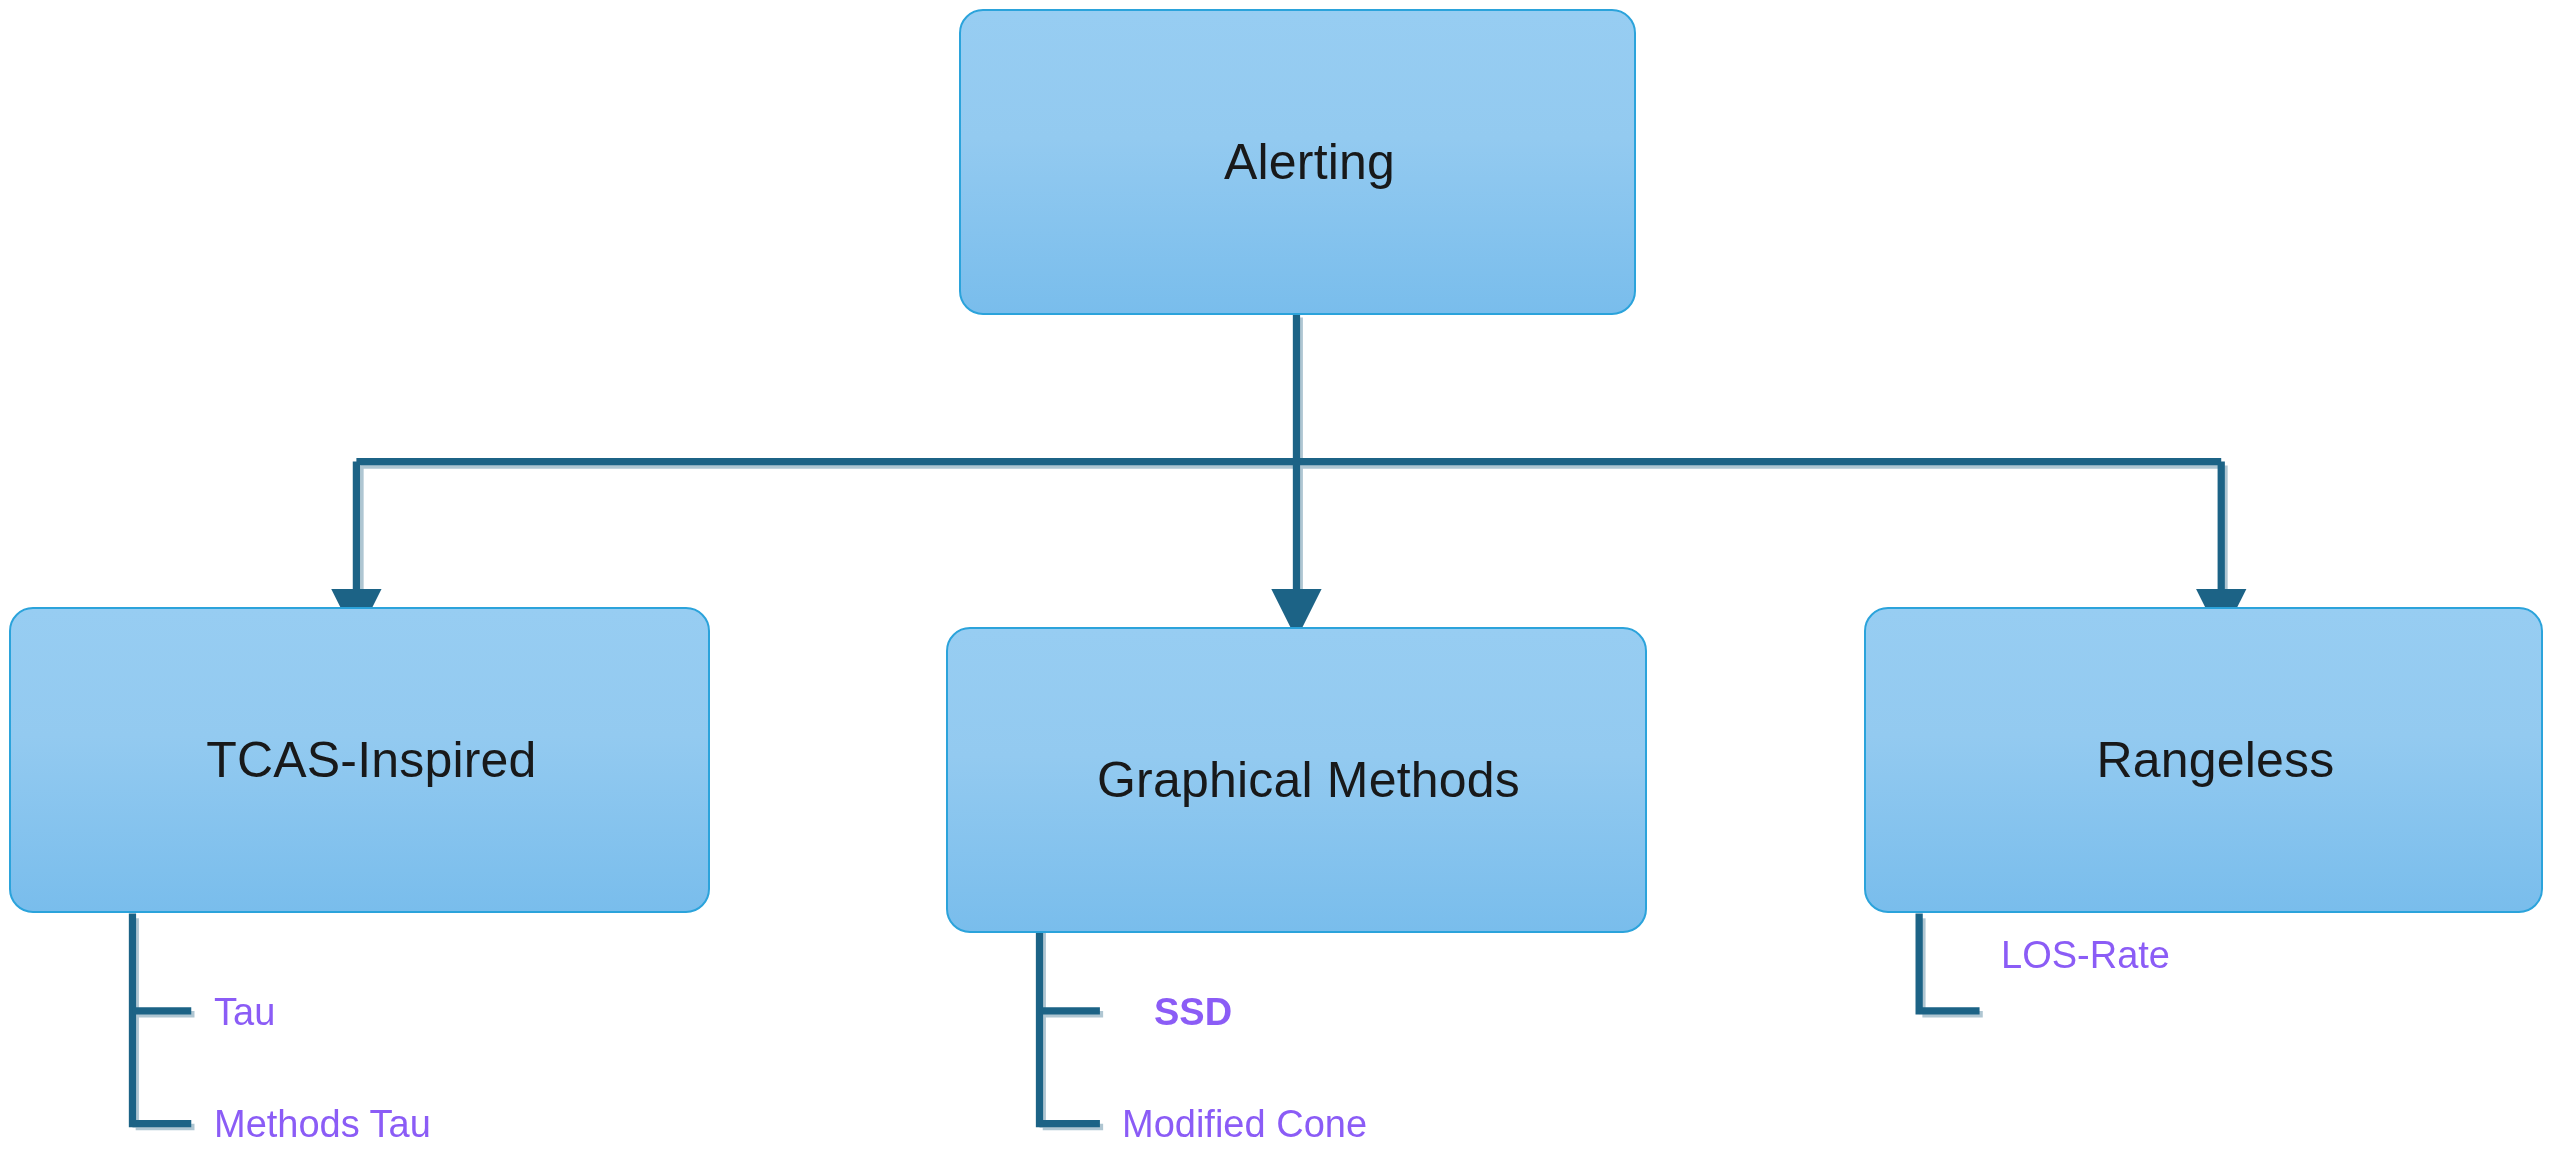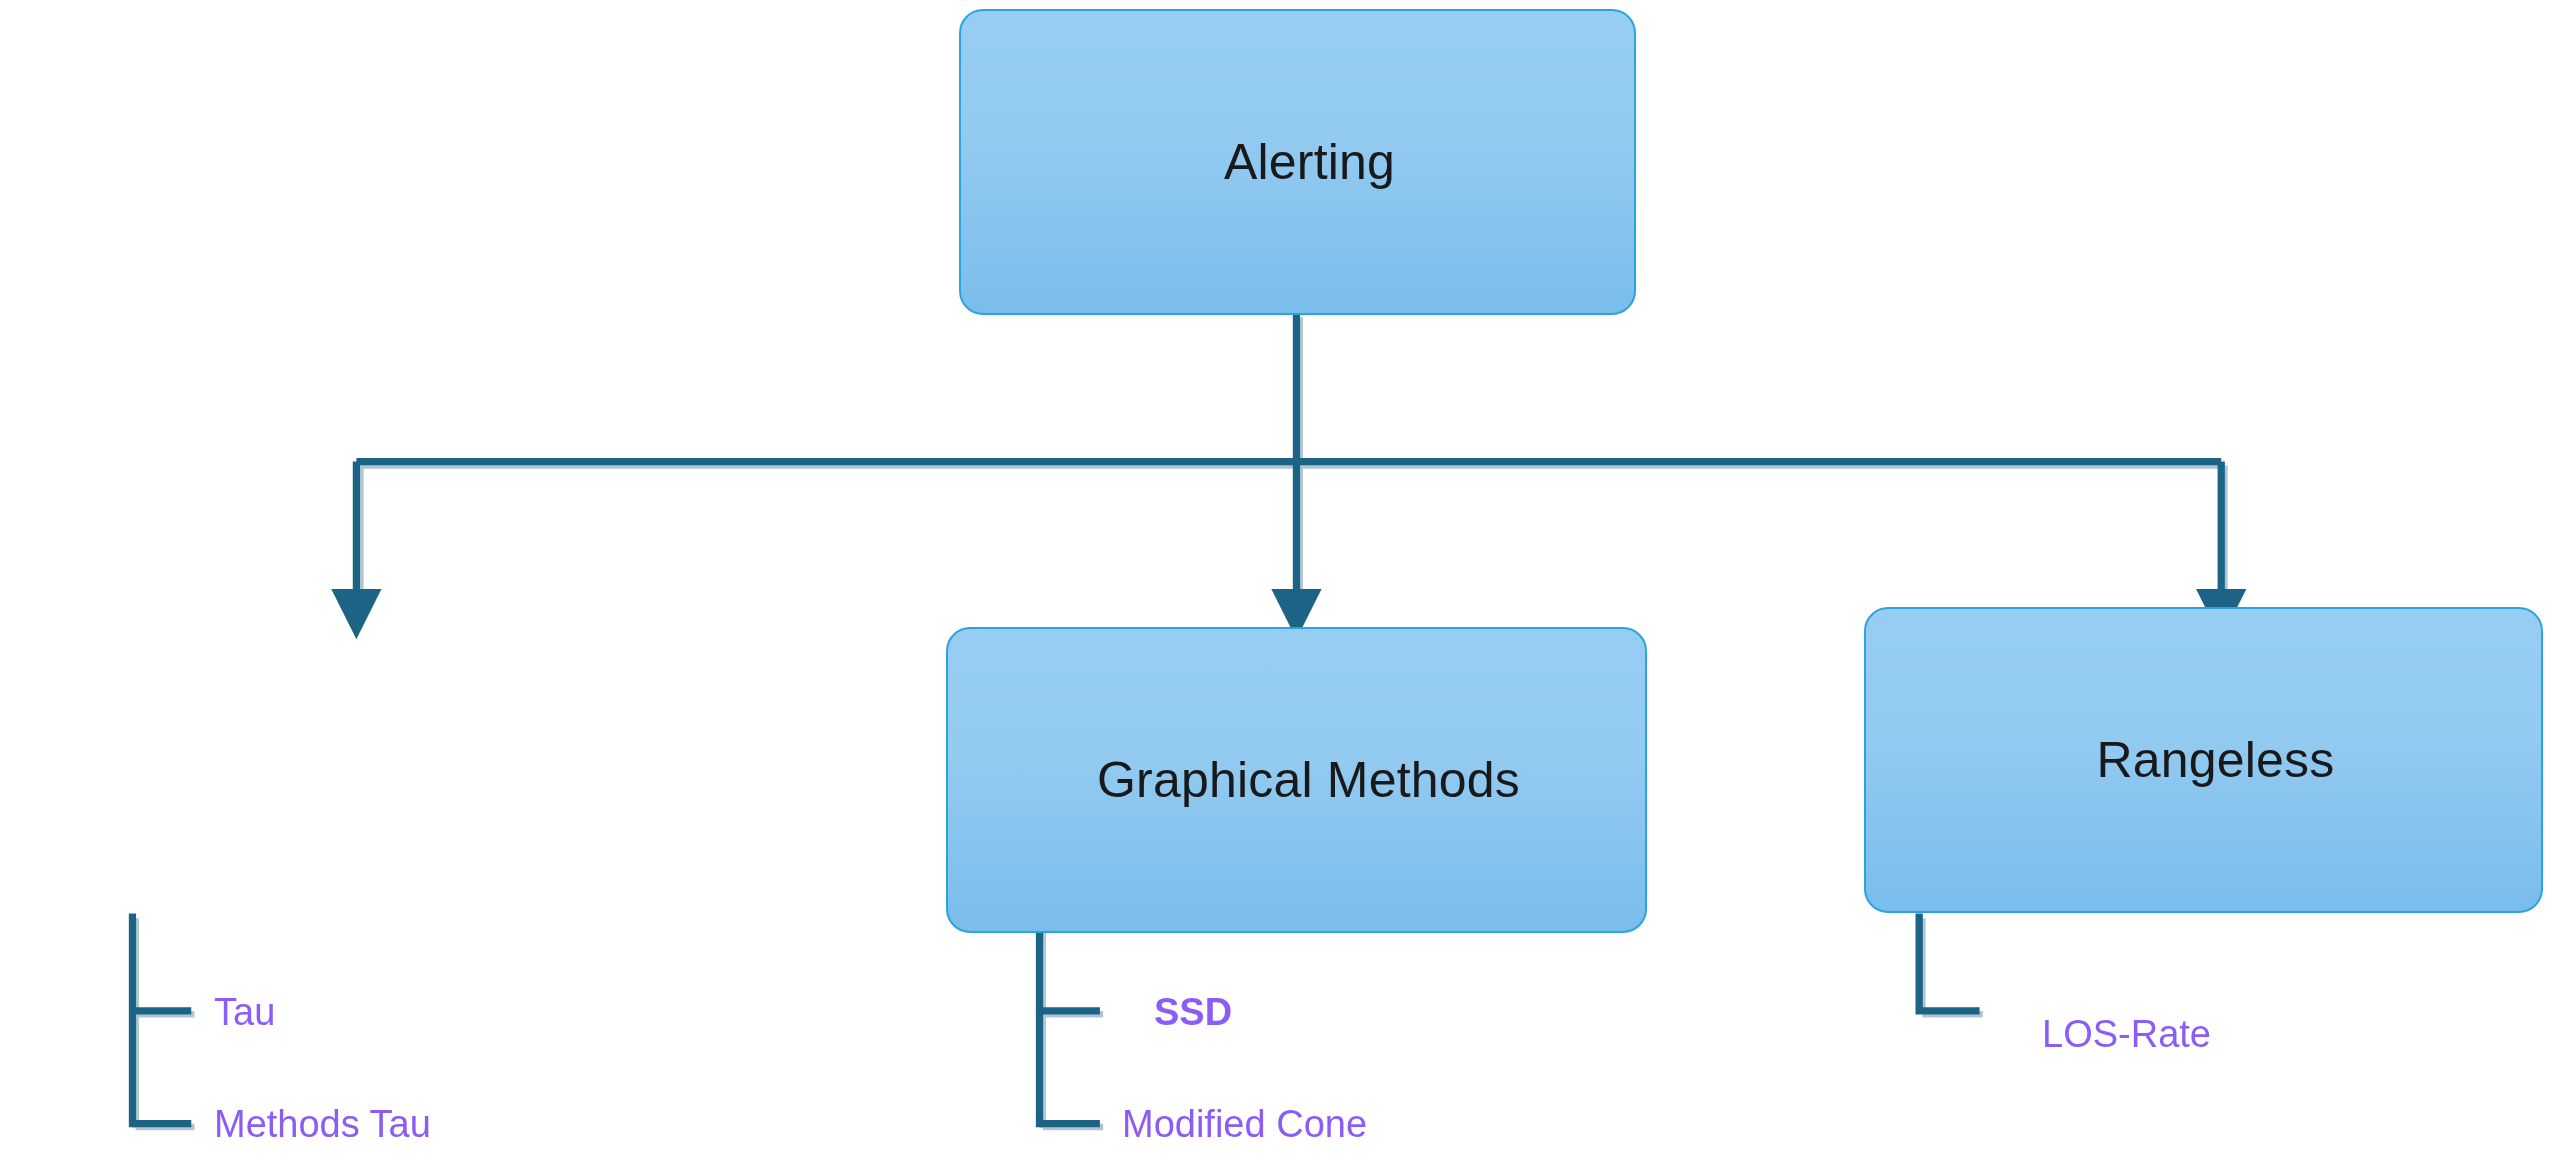--- a/index.html
+++ b/index.html
@@ -100,31 +100,34 @@
     <path d="M1290 1134 L1290 1395 L1365 1395" stroke="#1C6386" stroke-width="9" fill="none" stroke-linecap="butt"></path>
     <path d="M1290 1255 L1365 1255" stroke="#1C6386" stroke-width="9" fill="none"></path>
 
     <path d="M2382 1134 L2382 1255 L2457 1255" stroke="#1C6386" stroke-width="9" fill="none" stroke-linecap="butt"></path>
   </svg>
 
   <div class="node-box" style="left:959px; top:8.9px; width:677px; height:306px;">
     <span class="node-label">Alerting</span>
   </div>
 
+  <div class="node-box" style="left:8.9px; top:607px; width:701px; height:306px;">
+    <span class="node-label">TCAS-Inspired</span>
+  </div>
 
   <div class="node-box" style="left:946px; top:607px; width:701px; height:306px;margin-top:20px;">
     <span class="node-label">Graphical Methods</span>
   </div>
 
   <div class="node-box" style="left:1864px; top:607px; width:679px; height:306px;">
     <span class="node-label">Rangeless</span>
   </div>
 
   <span class="leaf-label" style="left:214px; top:993px;">Tau</span>
   <span class="leaf-label" style="left:214px; top:1105px;">Methods Tau</span>
 
   <span class="leaf-label" style="left:1154px; top:993px;font-weight:bold;">SSD</span>
   <span class="leaf-label" style="left:1122px; top:1105px;">Modified Cone</span>
 
-  <span class="leaf-label" style="left:2001px; top:1015px;margin-left:41px;">LOS-Rate</span>
+  <span class="leaf-label" style="left:2001px; top:936px;">LOS-Rate</span>
 
 </div>
 
 
 </body></html>

